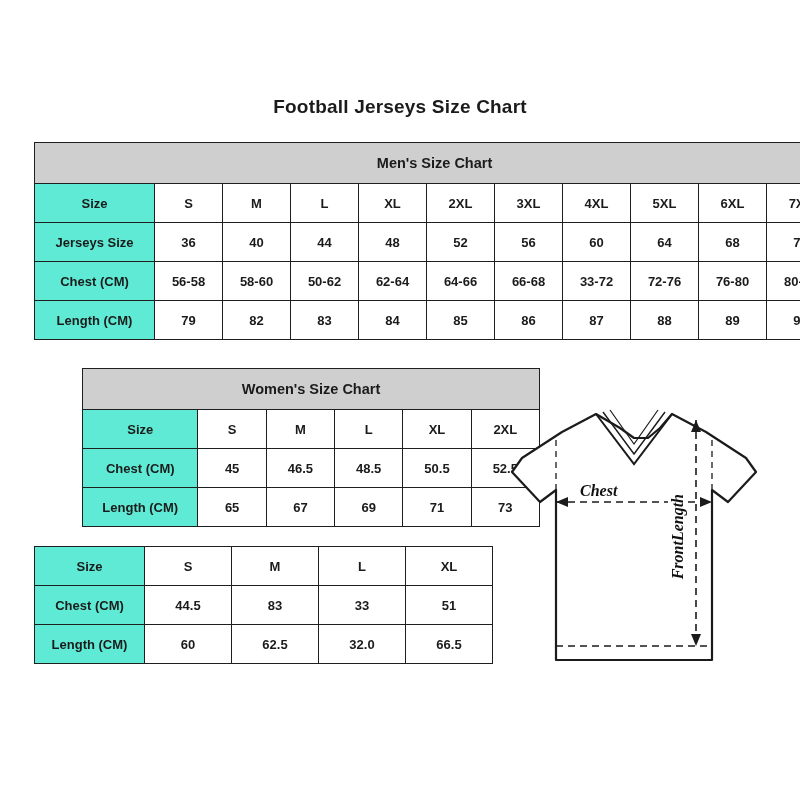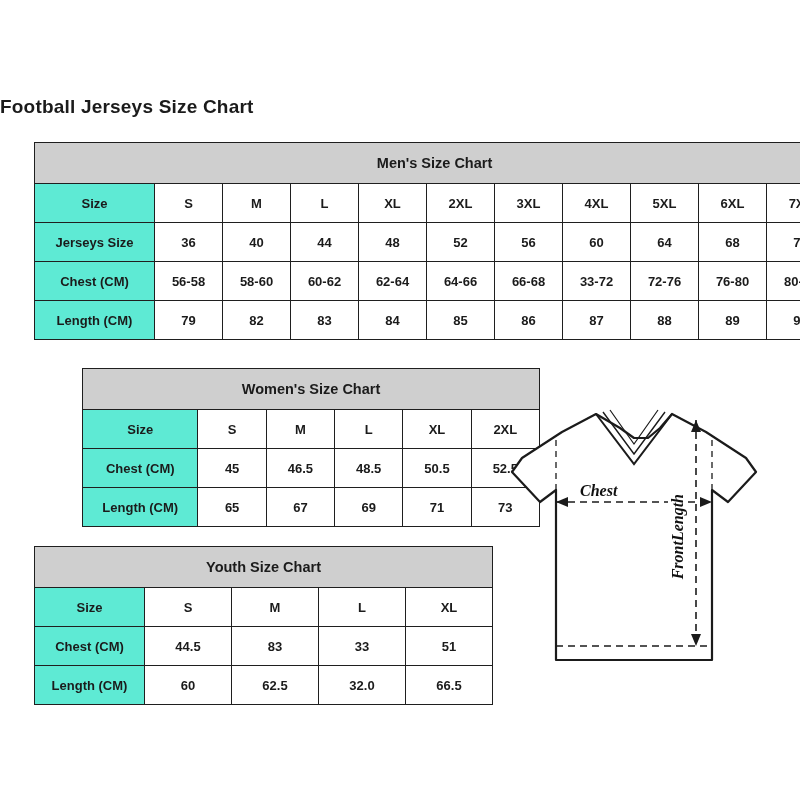--- a/index.html
+++ b/index.html
@@ -18,20 +18,21 @@
   #page {
     position: relative;
     width: 800px;
     height: 800px;
   }
   .title {
     position: absolute;
     top: 96px;
     left: 0;
     width: 800px;
+    text-align: center;
     font-size: 19px;
     font-weight: bold;
     letter-spacing: 0.2px;
     color: #1b1b1b;
   }
 
   table.size-table {
     border-collapse: collapse;
     table-layout: fixed;
     background: #fff;
@@ -167,21 +168,21 @@
           <td>56</td>
           <td>60</td>
           <td>64</td>
           <td>68</td>
           <td>72</td>
         </tr>
         <tr>
           <td class="row-label">Chest (CM)</td>
           <td>56-58</td>
           <td>58-60</td>
-          <td>60-62</td>
+          <td>50-62</td>
           <td>62-64</td>
           <td>64-66</td>
           <td>66-68</td>
           <td>33-72</td>
           <td>72-76</td>
           <td>76-80</td>
           <td>80-84</td>
         </tr>
         <tr>
           <td class="row-label">Length (CM)</td>
@@ -246,23 +247,20 @@
     <table class="size-table" id="youth-table">
       <colgroup>
         <col class="label-col">
         <col class="data-col">
           <col class="data-col">
           <col class="data-col">
           <col class="data-col">
       </colgroup>
       <tbody>
         <tr>
-          <th class="section-header" colspan="5">Youth Size Chart</th>
-        </tr>
-        <tr>
           <td class="row-label">Size</td>
           <td>S</td>
           <td>M</td>
           <td>L</td>
           <td>XL</td>
         </tr>
         <tr>
           <td class="row-label">Chest (CM)</td>
           <td>44.5</td>
           <td>83</td>

